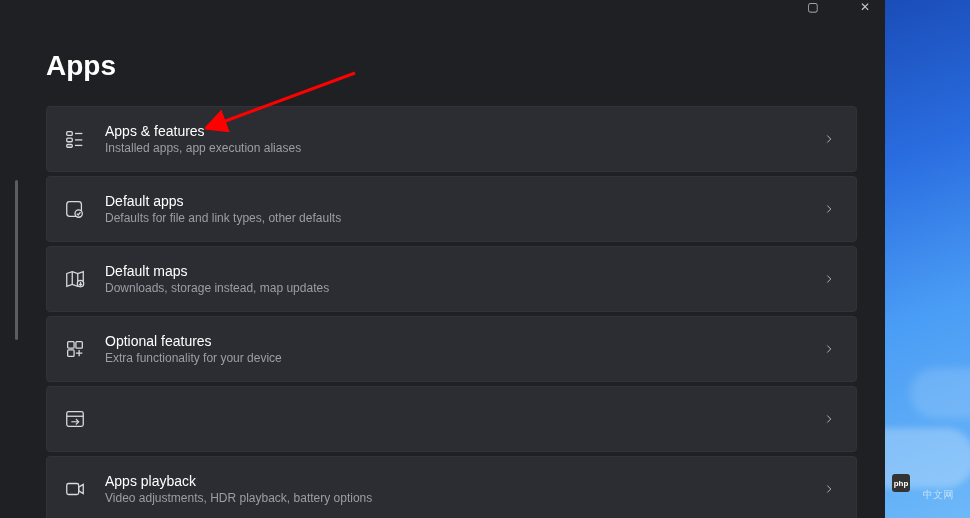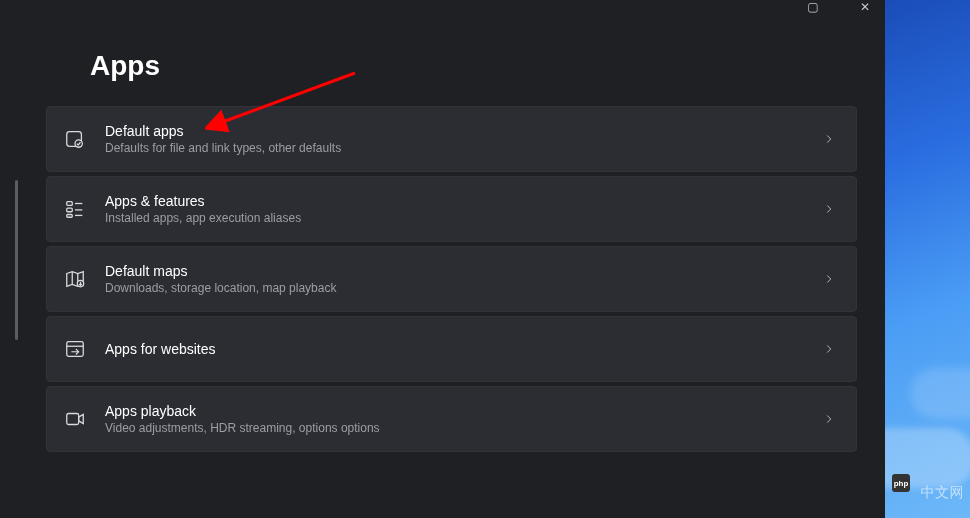--- a/index.html
+++ b/index.html
@@ -37,21 +37,20 @@
       align-items: flex-start;
       justify-content: center;
       color: #c5c7ca;
       font-size: 12px;
     }
     .page-title {
       font-size: 28px;
       font-weight: 600;
       padding: 40px 0 24px 46px;
       color: #ffffff;
-      margin-left: 44px;
     }
     .settings-list {
       padding: 0 28px 0 46px;
       display: flex;
       flex-direction: column;
       gap: 4px;
     }
     .settings-item {
       background: #2b2d33;
       border: 1px solid #313339;
@@ -150,22 +149,22 @@
       right: -40px;
       width: 100px;
       height: 50px;
       background: rgba(255,255,255,0.15);
       border-radius: 50px;
       filter: blur(4px);
     }
     .watermark {
       position: absolute;
       bottom: 16px;
-      right: 6px;
-      font-size: 14px;
+      right: 16px;
+      font-size: 10px;
       color: rgba(255,255,255,0.6);
       writing-mode: horizontal-tb;
       letter-spacing: 0.5px;
     }
     .watermark-logo {
       position: absolute;
       bottom: 26px;
       right: 60px;
       width: 18px;
       height: 18px;
@@ -192,39 +191,20 @@
 
   <div class="sidebar-edge"></div>
 
   <h1 class="page-title">Apps</h1>
 
   <div class="settings-list">
 
     <div class="settings-item">
       <span class="item-icon">
         <svg viewBox="0 0 24 24">
-            <rect x="3" y="4" width="16" height="16" rx="3"></rect>
-            <circle cx="16" cy="17" r="4" fill="#2b2d33"></circle>
-            <path d="M14 17 l1.5 1.5 L18 15.5"></path>
-          </svg>
-      </span>
-      <div class="item-text">
-        <span class="item-title">Default apps</span>
-        <span class="item-desc">Defaults for file and link types, other defaults</span>
-      </div>
-      <span class="chevron">
-        <svg viewBox="0 0 24 24">
-            <polyline points="9 6 15 12 9 18"></polyline>
-          </svg>
-      </span>
-    </div>
-
-    <div class="settings-item">
-      <span class="item-icon">
-        <svg viewBox="0 0 24 24">
             <rect x="3" y="4" width="6" height="4" rx="1"></rect>
             <rect x="3" y="11" width="6" height="4" rx="1"></rect>
             <rect x="3" y="18" width="6" height="3" rx="1"></rect>
             <line x1="12" y1="6" x2="20" y2="6"></line>
             <line x1="12" y1="13" x2="20" y2="13"></line>
             <line x1="12" y1="19" x2="20" y2="19"></line>
           </svg>
       </span>
       <div class="item-text">
         <span class="item-title">Apps &amp; features</span>
@@ -233,69 +213,107 @@
       <span class="chevron">
         <svg viewBox="0 0 24 24">
             <polyline points="9 6 15 12 9 18"></polyline>
           </svg>
       </span>
     </div>
 
     <div class="settings-item">
       <span class="item-icon">
         <svg viewBox="0 0 24 24">
+            <rect x="3" y="4" width="16" height="16" rx="3"></rect>
+            <circle cx="16" cy="17" r="4" fill="#2b2d33"></circle>
+            <path d="M14 17 l1.5 1.5 L18 15.5"></path>
+          </svg>
+      </span>
+      <div class="item-text">
+        <span class="item-title">Default apps</span>
+        <span class="item-desc">Defaults for file and link types, other defaults</span>
+      </div>
+      <span class="chevron">
+        <svg viewBox="0 0 24 24">
+            <polyline points="9 6 15 12 9 18"></polyline>
+          </svg>
+      </span>
+    </div>
+
+    <div class="settings-item">
+      <span class="item-icon">
+        <svg viewBox="0 0 24 24">
             <path d="M3 6 L9 4 L15 6 L21 4 L21 18 L15 20 L9 18 L3 20 Z"></path>
             <line x1="9" y1="4" x2="9" y2="18"></line>
             <line x1="15" y1="6" x2="15" y2="20"></line>
             <circle cx="18" cy="17" r="3.5" fill="#2b2d33"></circle>
             <line x1="18" y1="15" x2="18" y2="19"></line>
             <polyline points="16.5 17.5 18 19 19.5 17.5"></polyline>
           </svg>
       </span>
       <div class="item-text">
         <span class="item-title">Default maps</span>
-        <span class="item-desc">Downloads, storage location, map playback</span>
-      </div>
-      <span class="chevron">
-        <svg viewBox="0 0 24 24">
-            <polyline points="9 6 15 12 9 18"></polyline>
-          </svg>
-      </span>
-    </div>
-
+        <span class="item-desc">Downloads, storage instead, map updates</span>
+      </div>
+      <span class="chevron">
+        <svg viewBox="0 0 24 24">
+            <polyline points="9 6 15 12 9 18"></polyline>
+          </svg>
+      </span>
+    </div>
+
+    <div class="settings-item">
+      <span class="item-icon">
+        <svg viewBox="0 0 24 24">
+            <rect x="4" y="4" width="7" height="7" rx="1"></rect>
+            <rect x="13" y="4" width="7" height="7" rx="1"></rect>
+            <rect x="4" y="13" width="7" height="7" rx="1"></rect>
+            <line x1="16.5" y1="13" x2="16.5" y2="20"></line>
+            <line x1="13" y1="16.5" x2="20" y2="16.5"></line>
+          </svg>
+      </span>
+      <div class="item-text">
+        <span class="item-title">Optional features</span>
+        <span class="item-desc">Extra functionality for your device</span>
+      </div>
+      <span class="chevron">
+        <svg viewBox="0 0 24 24">
+            <polyline points="9 6 15 12 9 18"></polyline>
+          </svg>
+      </span>
+    </div>
 
     <div class="settings-item">
       <span class="item-icon">
         <svg viewBox="0 0 24 24">
             <rect x="3" y="4" width="18" height="16" rx="2"></rect>
             <line x1="3" y1="9" x2="21" y2="9"></line>
             <polyline points="13 12 16 15 13 18" stroke-width="1.2"></polyline>
             <line x1="8" y1="15" x2="16" y2="15" stroke-width="1.2"></line>
           </svg>
       </span>
       <div class="item-text">
-        <span class="item-title">Apps for websites</span>
       </div>
       <span class="chevron">
         <svg viewBox="0 0 24 24">
             <polyline points="9 6 15 12 9 18"></polyline>
           </svg>
       </span>
     </div>
 
     <div class="settings-item">
       <span class="item-icon">
         <svg viewBox="0 0 24 24">
             <rect x="3" y="6" width="13" height="12" rx="2"></rect>
             <path d="M16 10 L21 7 L21 17 L16 14 Z"></path>
           </svg>
       </span>
       <div class="item-text">
         <span class="item-title">Apps playback</span>
-        <span class="item-desc">Video adjustments, HDR streaming, options options</span>
+        <span class="item-desc">Video adjustments, HDR playback, battery options</span>
       </div>
       <span class="chevron">
         <svg viewBox="0 0 24 24">
             <polyline points="9 6 15 12 9 18"></polyline>
           </svg>
       </span>
     </div>
 
   </div>
 

